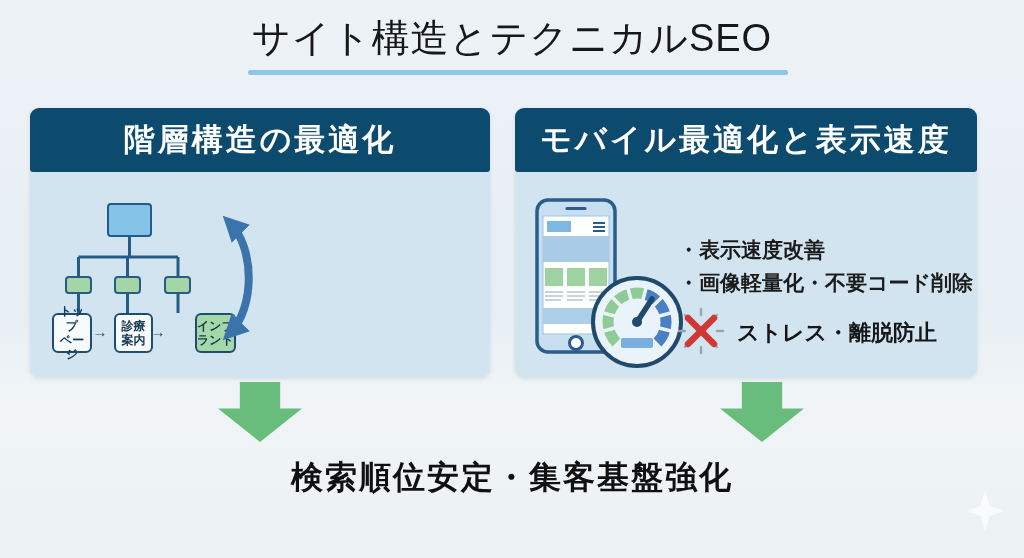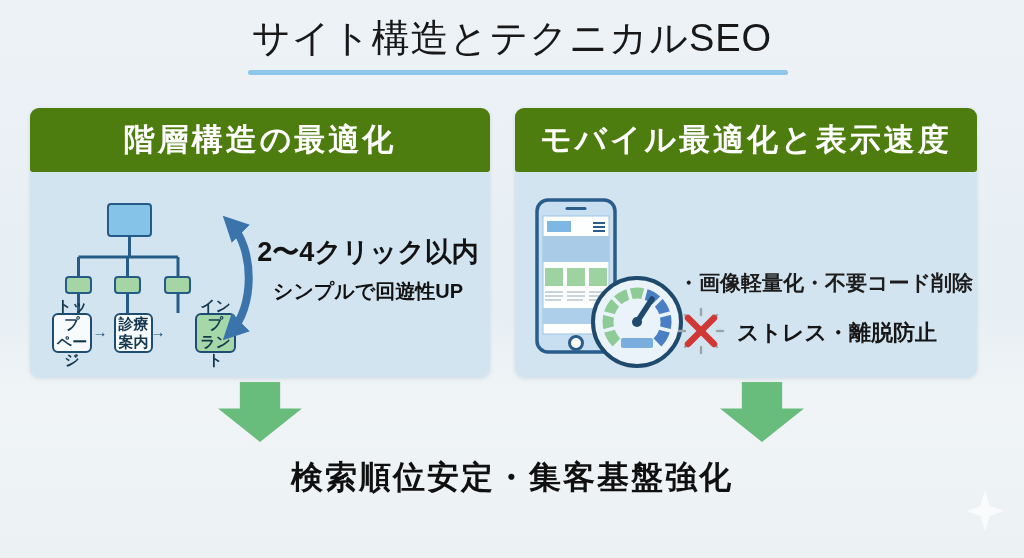--- a/index.html
+++ b/index.html
@@ -21,39 +21,39 @@
   }
   .panel {
     position:absolute; top:108px; height:270px;
     background:#d3e4f1; border-radius:10px;
     box-shadow:0 1px 4px rgba(40,70,100,0.12);
   }
   .panel.left { left:30px; width:460px; }
   .panel.right { left:515px; width:462px; }
   .panel-header {
     position:absolute; top:0; left:0; right:0; height:64px;
-    background:#4d7c0f; border-radius:9px 9px 3px 3px;
+    background:#0c4a6e; border-radius:9px 9px 3px 3px;
     display:flex; align-items:center; justify-content:center;
     color:#ffffff; font-size:31px; font-weight:bold; letter-spacing:3px;
   }
   .panel-content { position:absolute; top:64px; left:0; right:0; bottom:0; }
 
   
   .tree { position:absolute; left:0; top:0; width:230px; height:206px; }
   .tree svg { position:absolute; left:0; top:0; }
   .tree-box { position:absolute; border:2.5px solid #255c87; border-radius:4px; }
   .tree-top  { left:77px;  top:31px;  width:45px; height:34px; background:#86c3e9; }
   .tree-mid1 { left:35px;  top:104px; width:27px; height:18px; background:#a5d5a5; }
   .tree-mid2 { left:84px;  top:104px; width:27px; height:18px; background:#a5d5a5; }
   .tree-mid3 { left:134px; top:104px; width:27px; height:18px; background:#a5d5a5; }
   .tree-leaf {
     position:absolute; top:141px; height:40px;
     border:2.5px solid #1d4d70; border-radius:6px; background:#f7fbfd;
     display:flex; align-items:center; justify-content:center; text-align:center;
-    font-size:15px; font-weight:bold; color:#14374e;
+    font-size:12px; font-weight:bold; color:#14374e;
     white-space:pre-line; line-height:1.2;
   }
   .tree-leaf1 { left:22px;  width:40px; }
   .tree-leaf2 { left:84px;  width:39px; }
   .tree-leaf3 { left:137px; width:41px; background:#a5d8a8;margin-left:28px; }
   .tree-flow-arrow {
     position:absolute; top:151px; width:16px; text-align:center;
     font-size:15px; font-weight:bold; color:#1d4d70;
   }
   .tree-flow-arrow.a1 { left:62px; }
@@ -128,24 +128,20 @@
 
     <svg class="cycle-arrow" width="60" height="140" viewBox="0 0 60 140">
       <defs>
         <marker id="ah" viewBox="0 0 10 10" refX="6" refY="5" markerWidth="3.2" markerHeight="3.2" orient="auto-start-reverse">
           <path d="M0 0 L10 5 L0 10 z" fill="#3b74ab"></path>
         </marker>
       </defs>
       <path d="M20 125 C45 100 45 40 20 15" stroke="#3b74ab" stroke-width="8" fill="none" marker-start="url(#ah)" marker-end="url(#ah)"></path>
     </svg>
 
-    <div class="click-text">
-      <div class="l1">2〜4クリック以内</div>
-      <div class="l2">シンプルで回遊性UP</div>
-    </div>
   </div>
 </div>
 
 <div class="panel right">
   <div class="panel-header">モバイル最適化と表示速度</div>
   <div class="panel-content">
 
     <svg class="phone-speed" width="180" height="182" viewBox="0 0 180 182">
 
       <g>
@@ -190,20 +186,21 @@
           <line x1="123.6" y1="114.4" x2="133.5" y2="104.5"></line>
           <line x1="129.3" y1="124.3" x2="142.8" y2="120.7"></line>
           <line x1="129.3" y1="135.7" x2="142.8" y2="139.3"></line>
         </g>
         <line x1="108" y1="130" x2="123" y2="107" stroke="#1f4a6e" stroke-width="5.5" stroke-linecap="round"></line>
         <circle cx="108" cy="130" r="5" fill="#1f4a6e"></circle>
         <rect x="92" y="146" width="32" height="10" rx="2" fill="#7aaede"></rect>
       </g>
     </svg>
 
+    <div class="bullet b2">・表示速度改善</div>
     <div class="bullet b3">・画像軽量化・不要コード削除</div>
 
     <svg class="ng-icon" width="48" height="48" viewBox="0 0 48 48">
       <g stroke="#9aa4ab" stroke-width="2.4" stroke-linecap="round">
         <line x1="24" y1="2" x2="24" y2="8"></line>
         <line x1="24" y1="40" x2="24" y2="46"></line>
         <line x1="2" y1="24" x2="8" y2="24"></line>
         <line x1="40" y1="24" x2="46" y2="24"></line>
         <line x1="8" y1="8" x2="12" y2="12"></line>
         <line x1="36" y1="36" x2="40" y2="40"></line>

